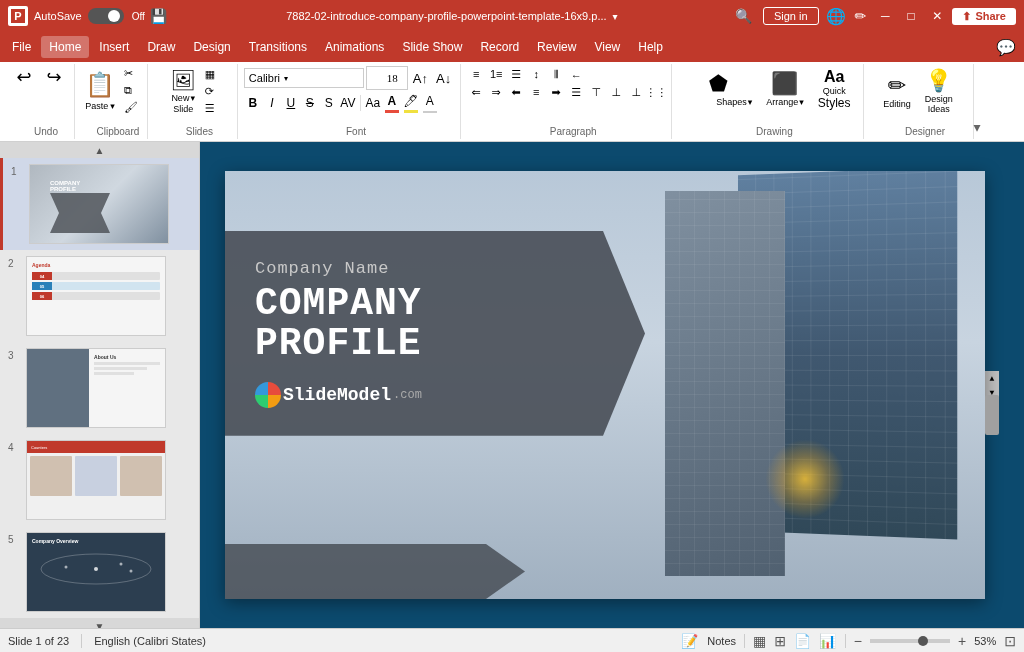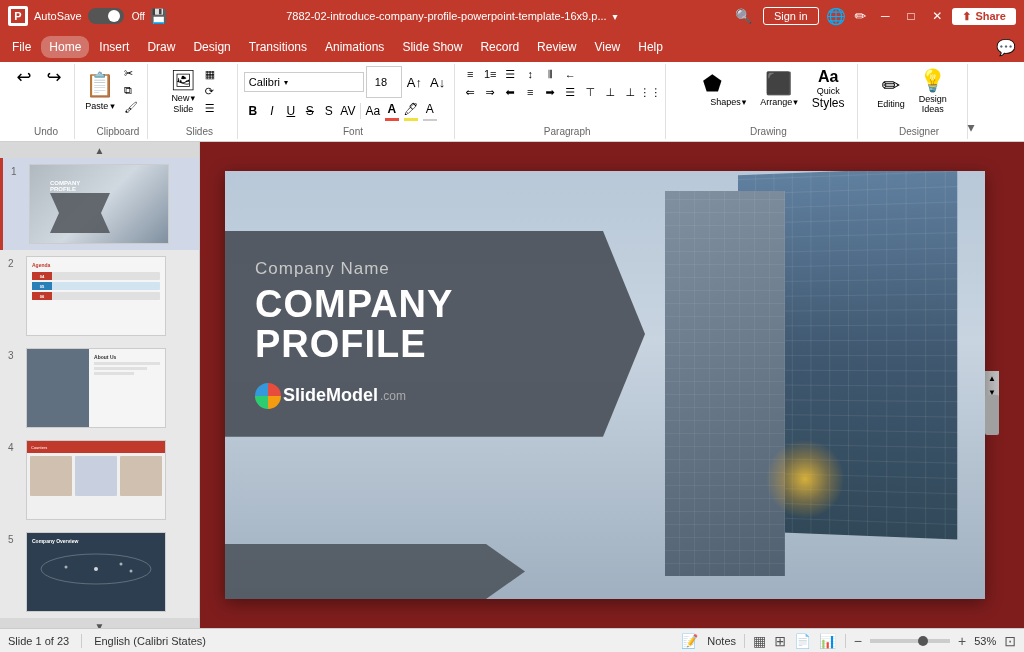--- a/index.html
+++ b/index.html
@@ -19,41 +19,41 @@
     .title-save-icon { font-size: 14px; cursor: pointer; }
     .title-btn { width: 22px; height: 22px; display: flex; align-items: center; justify-content: center; cursor: pointer; border-radius: 3px; font-size: 12px; }
     .title-close { background: none; }
     .sign-in-btn { background: transparent; border: 1px solid white; color: white; padding: 2px 10px; border-radius: 3px; font-size: 11px; cursor: pointer; }
     .share-btn { background: white; color: #c0392b; padding: 2px 10px; border-radius: 3px; font-size: 11px; font-weight: bold; cursor: pointer; display: flex; align-items: center; gap: 4px; }
 
     
     .menu-bar { background: #c0392b; height: 30px; display: flex; align-items: center; padding: 0 4px; gap: 2px; flex-shrink: 0; }
     .menu-item { color: white; padding: 4px 8px; font-size: 12px; cursor: pointer; border-radius: 3px; }
     .menu-item:hover, .menu-item.active { background: rgba(255,255,255,0.25); }
-    .menu-item.active { background: rgba(255,255,255,0.3); border-radius: 9px; }
+    .menu-item.active { background: rgba(255,255,255,0.3); }
     .menu-comment { color: white; margin-left: auto; font-size: 16px; cursor: pointer; padding: 4px; }
 
     
     .ribbon { background: #fff; border-bottom: 1px solid #d0d0d0; display: flex; align-items: stretch; padding: 2px 4px; flex-shrink: 0; min-height: 80px; }
     .ribbon-group { display: flex; flex-direction: column; align-items: center; border-right: 1px solid #e0e0e0; padding: 2px 6px; min-width: 50px; }
     .ribbon-group-label { font-size: 10px; color: #666; margin-top: auto; padding-top: 2px; padding-left: 14px; }
     .ribbon-row { display: flex; align-items: center; gap: 2px; }
     .ribbon-btn { display: flex; flex-direction: column; align-items: center; padding: 2px 4px; cursor: pointer; border-radius: 3px; min-width: 28px; }
     .ribbon-btn-icon { font-size: 18px; line-height: 1; }
     .ribbon-btn-sm { display: flex; align-items: center; padding: 1px 3px; cursor: pointer; border-radius: 2px; font-size: 11px; gap: 2px; }
     .undo-group { min-width: 45px; }
     .clipboard-group { min-width: 70px; }
     .slides-group { min-width: 90px; }
 
     
     .undo-btns { display: flex; align-items: center; gap: 2px; }
 
     
     .font-box { border: 1px solid #ccc; height: 20px; font-size: 11px; padding: 0 4px; min-width: 120px; display: flex; align-items: center; cursor: pointer; }
-    .size-box { border: 1px solid #ccc; height: 32px; font-size: 11px; padding: 0 8px; width: 36px; display: flex; align-items: center; cursor: pointer; }
+    .size-box { border: 1px solid #ccc; height: 24px; font-size: 11px; padding: 0 20px; width: 36px; display: flex; align-items: center; cursor: pointer; font-family: Liberation Serif, serif; }
     .format-btn { width: 18px; height: 18px; display: flex; align-items: center; justify-content: center; font-size: 12px; cursor: pointer; border-radius: 2px; }
     .bold { font-weight: bold; }
     .italic { font-style: italic; }
 
     
     .main-area { display: flex; flex: 1; overflow: hidden; }
 
     
     .slide-panel { width: 200px; background: #e8e8e8; border-right: 1px solid #ccc; overflow-y: auto; flex-shrink: 0; position: relative; }
     .slide-panel::-webkit-scrollbar { width: 8px; }
@@ -89,21 +89,21 @@
     .thumb4-header { background: #c0392b; height: 12px; display: flex; align-items: center; padding: 0 4px; }
     .thumb4-header-text { color: white; font-size: 4px; }
     .thumb4-content { display: flex; gap: 3px; padding: 3px; }
     .thumb4-card { flex: 1; background: #e8d0c0; height: 40px; border-radius: 1px; }
 
     
     .thumb5-bg { width: 100%; height: 100%; background: #2c3e50; }
     .thumb5-title { color: white; font-size: 5px; padding: 5px; font-weight: bold; }
 
     
-    .canvas-area { flex: 1; background: #7f1d1d; display: flex; align-items: center; justify-content: center; overflow: hidden; position: relative; }
+    .canvas-area { flex: 1; background: #0c4a6e; display: flex; align-items: center; justify-content: center; overflow: hidden; position: relative; font-family: Liberation Mono, monospace; }
     .slide-canvas { width: 760px; height: 428px; background: white; position: relative; overflow: hidden; box-shadow: 0 4px 16px rgba(0,0,0,0.4); }
 
     
     .slide-bg { width: 100%; height: 100%; background: linear-gradient(160deg, #c8cfd8 0%, #d8e0e8 30%, #9aa8b8 60%, #7080a0 100%); position: relative; }
 
     
     .canvas-scrollbar { width: 14px; background: #d0d0d0; display: flex; flex-direction: column; align-items: center; }
     .scrollbar-btn { width: 14px; height: 14px; background: #c0c0c0; display: flex; align-items: center; justify-content: center; font-size: 8px; cursor: pointer; }
     .scrollbar-track { flex: 1; background: #e0e0e0; position: relative; width: 100%; }
     .scrollbar-thumb { width: 100%; height: 40px; background: #a0a0a0; position: absolute; top: 10px; border-radius: 2px; }

